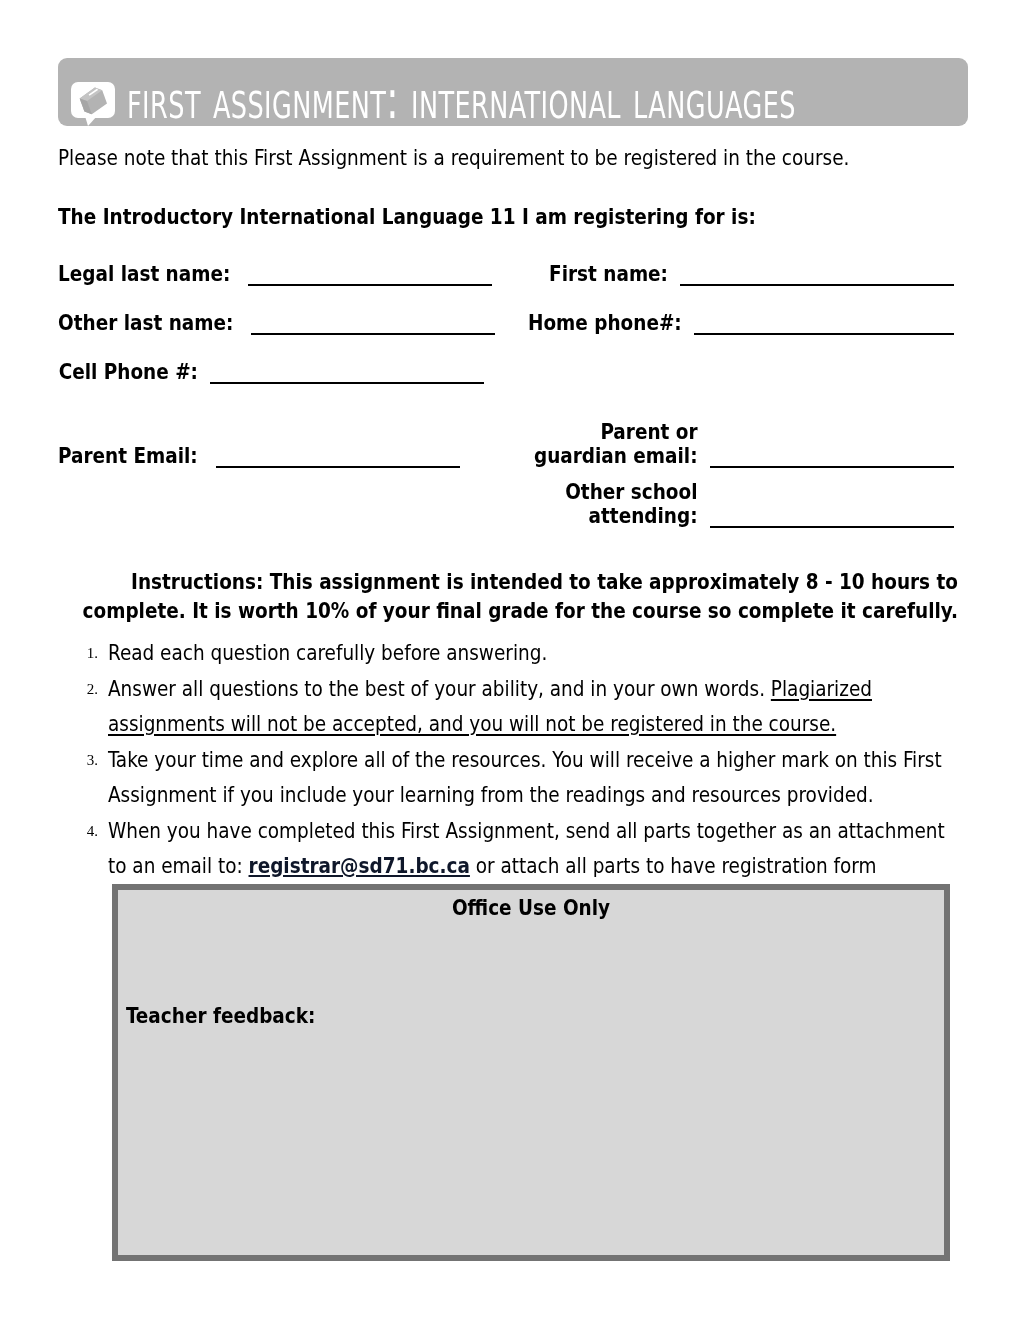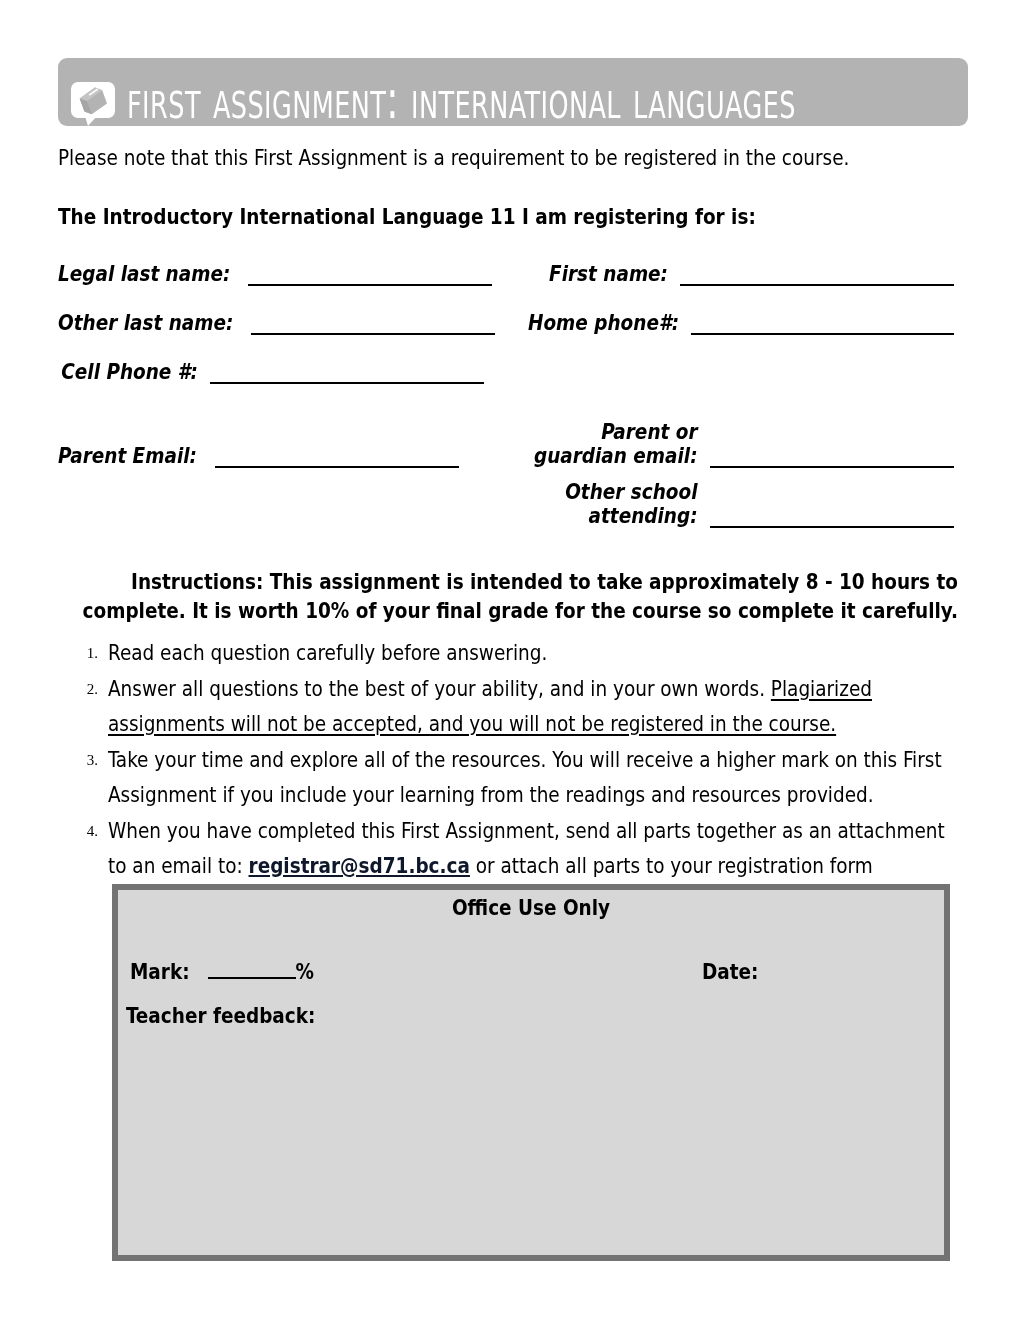--- a/index.html
+++ b/index.html
@@ -101,21 +101,20 @@
     width: 426px;
     display: flex;
     align-items: flex-end;
     justify-content: flex-end;
   }
   .flabel {
     font-size: 20.5px;
     font-weight: bold;
     line-height: 24px;
     white-space: nowrap;
-    font-style: italic;
   }
   .flabel.wrap {
     white-space: normal;
     text-align: right;
     width: 190px;
   }
   .fline {
     border-bottom: 2px solid #000;
     height: 20px;
   }
@@ -310,30 +309,22 @@
     <li class="step">
       <span class="step-num">2.</span>
       <span class="step-text"><span>Answer all questions to the best of your ability, and in your own words.  </span><span class="u">Plagiarized assignments will not be accepted, and you will not be registered in the course. </span></span>
     </li>
     <li class="step">
       <span class="step-num">3.</span>
       <span class="step-text"><span>Take your time and explore all of the resources. You will receive a higher mark on this First Assignment if you include your learning from the readings and resources provided.</span></span>
     </li>
     <li class="step">
       <span class="step-num">4.</span>
-      <span class="step-text"><span>When you have completed this First Assignment, send all parts together as an attachment to an email to: </span><a class="maillink" href="#">registrar@sd71.bc.ca</a><span> or attach all parts to your registration form</span></span>
+      <span class="step-text"><span>When you have completed this First Assignment, send all parts together as an attachment to an email to: </span><a class="maillink" href="#">registrar@sd71.bc.ca</a><span> or attach all parts to have registration form</span></span>
     </li>
   </ol>
 
   <div class="office-box">
     <div class="office-title">Office Use Only</div>
-    <div class="office-row">
-      <span class="office-mark">
-        <span>Mark:</span>
-        <span class="mark-blank"></span>
-        <span>%</span>
-      </span>
-      <span class="office-date">Date:</span>
-    </div>
     <div class="office-feedback">Teacher feedback:</div>
   </div>
 
 </div>
 
 </body></html>

